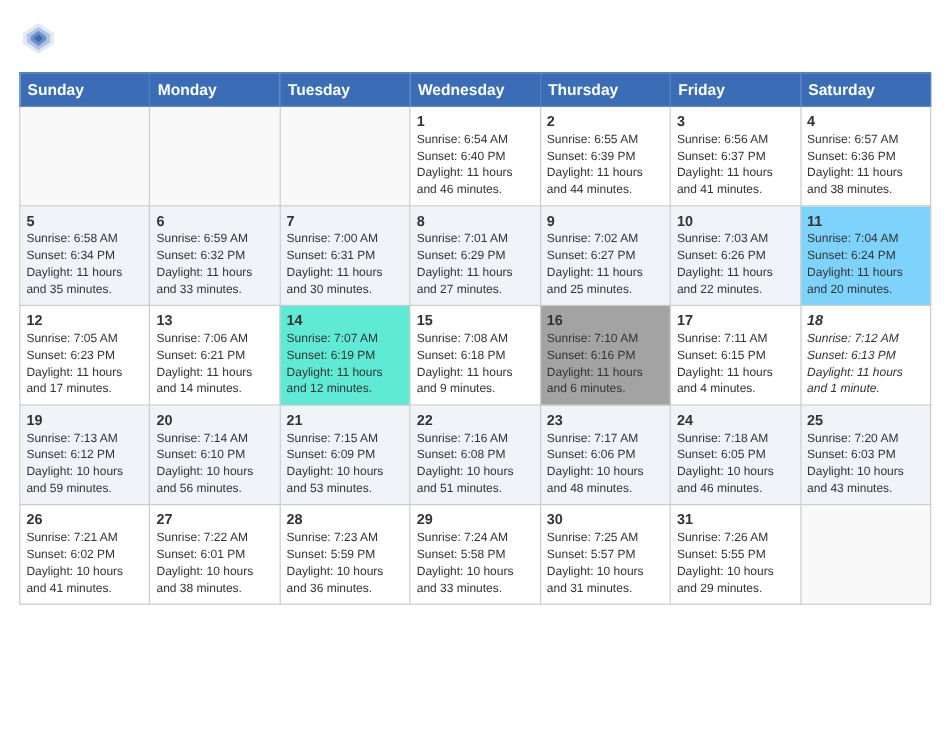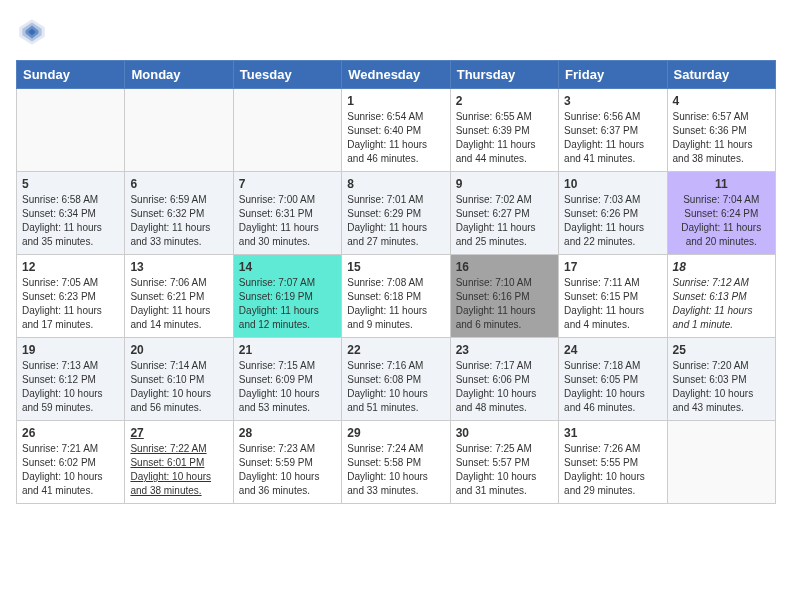--- a/index.html
+++ b/index.html
@@ -164,21 +164,21 @@
           <div class="day-info">Sunrise: 7:01 AM<br>Sunset: 6:29 PM<br>Daylight: 11 hours and 27 minutes.</div>
         </td>
         <td style="background: rgb(240, 244, 248);">
           <span class="day-number">9</span>
           <div class="day-info">Sunrise: 7:02 AM<br>Sunset: 6:27 PM<br>Daylight: 11 hours and 25 minutes.</div>
         </td>
         <td style="background: rgb(240, 244, 248);">
           <span class="day-number">10</span>
           <div class="day-info">Sunrise: 7:03 AM<br>Sunset: 6:26 PM<br>Daylight: 11 hours and 22 minutes.</div>
         </td>
-        <td style="background: #c4b5fd; text-align: center;">
+        <td style="background: #7dd3fc;">
           <span class="day-number">11</span>
           <div class="day-info">Sunrise: 7:04 AM<br>Sunset: 6:24 PM<br>Daylight: 11 hours and 20 minutes.</div>
         </td>
       </tr>
       <tr>
         <td style="background: rgb(255, 255, 255);">
           <span class="day-number">12</span>
           <div class="day-info">Sunrise: 7:05 AM<br>Sunset: 6:23 PM<br>Daylight: 11 hours and 17 minutes.</div>
         </td>
         <td style="background: rgb(255, 255, 255);">
@@ -234,21 +234,21 @@
         <td style="background: rgb(240, 244, 248);">
           <span class="day-number">25</span>
           <div class="day-info">Sunrise: 7:20 AM<br>Sunset: 6:03 PM<br>Daylight: 10 hours and 43 minutes.</div>
         </td>
       </tr>
       <tr>
         <td style="background: rgb(255, 255, 255);">
           <span class="day-number">26</span>
           <div class="day-info">Sunrise: 7:21 AM<br>Sunset: 6:02 PM<br>Daylight: 10 hours and 41 minutes.</div>
         </td>
-        <td style="background: rgb(255, 255, 255); text-decoration: underline;">
+        <td style="background: rgb(255, 255, 255);">
           <span class="day-number">27</span>
           <div class="day-info">Sunrise: 7:22 AM<br>Sunset: 6:01 PM<br>Daylight: 10 hours and 38 minutes.</div>
         </td>
         <td style="background: rgb(255, 255, 255); border-radius: 25px;">
           <span class="day-number">28</span>
           <div class="day-info">Sunrise: 7:23 AM<br>Sunset: 5:59 PM<br>Daylight: 10 hours and 36 minutes.</div>
         </td>
         <td style="background: rgb(255, 255, 255);">
           <span class="day-number">29</span>
           <div class="day-info">Sunrise: 7:24 AM<br>Sunset: 5:58 PM<br>Daylight: 10 hours and 33 minutes.</div>

